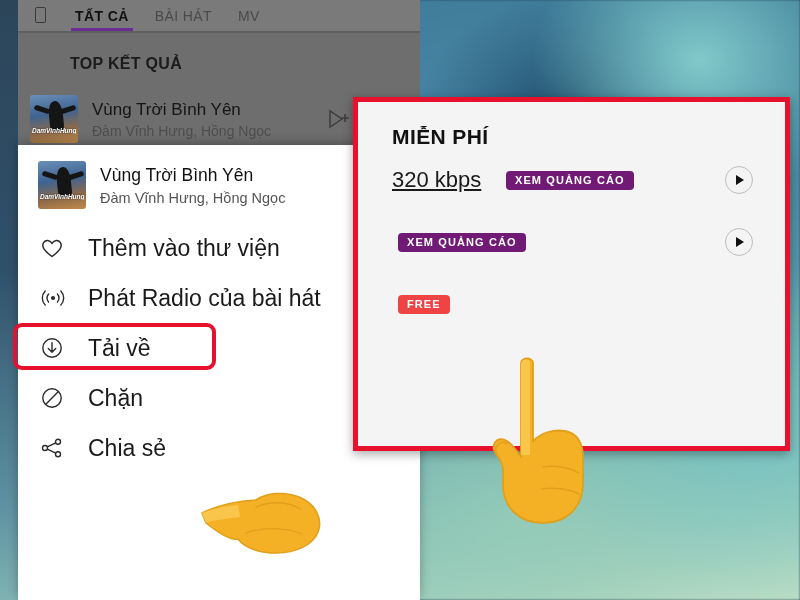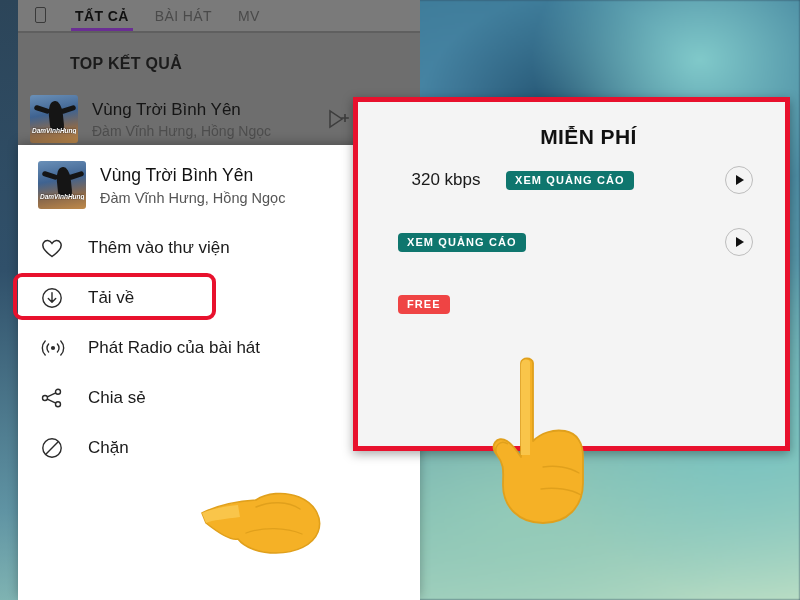--- a/index.html
+++ b/index.html
@@ -124,21 +124,21 @@
   .menu-sub { font-size: 14.5px; color: #555; margin-top: 4px; }
 
   .menu-item {
     display: flex; align-items: center;
     height: 50px; padding-left: 22px;
     position: relative;
   }
   .mi-icon {
     width: 38px; flex: none; display: flex; align-items: center; color: #2b2b2b;
   }
-  .mi-label { font-size: 17px; color: #1a1a1a; margin-left: 10px; }
+  .mi-label { font-size: 23px; color: #1a1a1a; margin-left: 10px; }
 
   .menu-item.highlight::before {
     content: ""; position: absolute;
     left: -5px; top: 0px; width: 203px; height: 47px;
     border: 4px solid #e8112d; border-radius: 9px;
     box-sizing: border-box;
   }
 
   
   .hand {
@@ -148,41 +148,40 @@
   .hand svg { display: block; }
 
   
   .quality-dialog {
     position: absolute;
     left: 353px; top: 97px; width: 437px; height: 354px;
     background: #f4f4f4;
     border: 5px solid #e8112d;
     box-sizing: border-box;
     box-shadow: 0 3px 10px rgba(0,0,0,.35);
-    text-align: center;
   }
   .qd-title {
     font-size: 21px; font-weight: 700; color: #111;
     padding: 23px 0 0 34px; letter-spacing: .4px;
   }
   .qd-row {
     display: flex; align-items: center;
     padding: 0 0 0 34px; height: 62px;
     position: relative;
   }
   .qd-name {
-    font-size: 17px; color: #1a1a1a; min-width: 108px;
+    font-size: 22px; color: #1a1a1a; min-width: 108px; text-decoration: underline;
   }
   .badge {
     display: inline-block;
     font-size: 11px; font-weight: 700; letter-spacing: 1.1px;
     color: #fff; border-radius: 4px; padding: 4px 9px 4px 9px;
     margin-left: 6px; line-height: 1;
   }
-  .badge.ads { background: #0f766e; }
+  .badge.ads { background: #701a75; }
   .badge.free { background: #ef4444; }
   .play-btn {
     position: absolute; right: 32px; top: 50%;
     transform: translateY(-50%);
     width: 26px; height: 26px; border-radius: 50%;
     border: 1.4px solid #bdbdbd; background: #f4f4f4;
     display: flex; align-items: center; justify-content: center;
   }
   .play-btn .tri {
     width: 0; height: 0; margin-left: 2px;
@@ -252,63 +251,63 @@
       <span class="mi-icon">
         <svg width="24" height="22" viewBox="0 0 24 22" fill="none" stroke="#2b2b2b" stroke-width="1.5">
           <path d="M12 19.5 C 3 13 1.5 8.8 3.6 5.6 C 5.6 2.6 9.8 3 12 6.3 C 14.2 3 18.4 2.6 20.4 5.6 C 22.5 8.8 21 13 12 19.5 Z"></path>
         </svg>
       </span>
       <span class="mi-label">Thêm vào thư viện</span>
     </div>
 
 
 
-    <div class="menu-item highlight">
-      <span class="mi-icon">
-        <svg width="24" height="24" viewBox="0 0 24 24" fill="none" stroke="#2b2b2b" stroke-width="1.4">
-          <circle cx="12" cy="12" r="9.2"></circle>
-          <path d="M12 6.6 L12 16 M8.3 12.4 L12 16.2 L15.7 12.4" stroke-linecap="round" stroke-linejoin="round"></path>
-        </svg>
-      </span>
-      <span class="mi-label">Tải về</span>
-    </div>
-
     <div class="menu-item">
       <span class="mi-icon">
         <svg width="26" height="22" viewBox="0 0 26 22" fill="none" stroke="#2b2b2b" stroke-width="1.4">
           <circle cx="13" cy="11" r="2.1" fill="#2b2b2b" stroke="none"></circle>
           <path d="M8.6 6.9 A 6 6 0 0 0 8.6 15.1" stroke-linecap="round"></path>
           <path d="M17.4 6.9 A 6 6 0 0 1 17.4 15.1" stroke-linecap="round"></path>
           <path d="M5.2 3.9 A 10.2 10.2 0 0 0 5.2 18.1" stroke-linecap="round"></path>
           <path d="M20.8 3.9 A 10.2 10.2 0 0 1 20.8 18.1" stroke-linecap="round"></path>
         </svg>
       </span>
       <span class="mi-label">Phát Radio của bài hát</span>
     </div>
 
+    <div class="menu-item highlight">
+      <span class="mi-icon">
+        <svg width="24" height="24" viewBox="0 0 24 24" fill="none" stroke="#2b2b2b" stroke-width="1.4">
+          <circle cx="12" cy="12" r="9.2"></circle>
+          <path d="M12 6.6 L12 16 M8.3 12.4 L12 16.2 L15.7 12.4" stroke-linecap="round" stroke-linejoin="round"></path>
+        </svg>
+      </span>
+      <span class="mi-label">Tải về</span>
+    </div>
+
+    <div class="menu-item">
+      <span class="mi-icon">
+        <svg width="24" height="24" viewBox="0 0 24 24" fill="none" stroke="#2b2b2b" stroke-width="1.4">
+          <circle cx="12" cy="12" r="9.2"></circle>
+          <path d="M5.6 18.4 L18.4 5.6"></path>
+        </svg>
+      </span>
+      <span class="mi-label">Chặn</span>
+    </div>
+
     <div class="menu-item">
       <span class="mi-icon">
         <svg width="24" height="22" viewBox="0 0 24 22" fill="none" stroke="#2b2b2b" stroke-width="1.4">
           <circle cx="18" cy="4.8" r="2.5"></circle>
           <circle cx="5" cy="11" r="2.5"></circle>
           <circle cx="18" cy="17.2" r="2.5"></circle>
           <path d="M7.3 9.9 L15.8 5.9 M7.3 12.1 L15.8 16.1"></path>
         </svg>
       </span>
       <span class="mi-label">Chia sẻ</span>
-    </div>
-
-    <div class="menu-item">
-      <span class="mi-icon">
-        <svg width="24" height="24" viewBox="0 0 24 24" fill="none" stroke="#2b2b2b" stroke-width="1.4">
-          <circle cx="12" cy="12" r="9.2"></circle>
-          <path d="M5.6 18.4 L18.4 5.6"></path>
-        </svg>
-      </span>
-      <span class="mi-label">Chặn</span>
     </div>
   </div>
 
   <div class="hand" style="left:196px; top:487px;">
     <svg width="130" height="72" viewBox="0 0 130 72">
       <g>
         <path d="M6 26 C 22 18, 44 14, 60 13 C 70 6, 88 4, 103 10 C 120 17, 127 32, 122 45
                  C 117 58, 100 66, 80 66 C 62 66, 48 60, 42 52 C 34 54, 20 44, 10 36 Z" fill="#f5b126" stroke="#e0a01c" stroke-width="1.6" stroke-linejoin="round"></path>
         <path d="M6 26 C 16 22, 30 19, 42 18 L 44 30 C 30 32, 16 33, 10 36 Z" fill="#f9c54a"></path>
         <path d="M60 20 C 74 14, 92 14, 104 22" fill="none" stroke="#e0a01c" stroke-width="1.4" stroke-linecap="round"></path>

